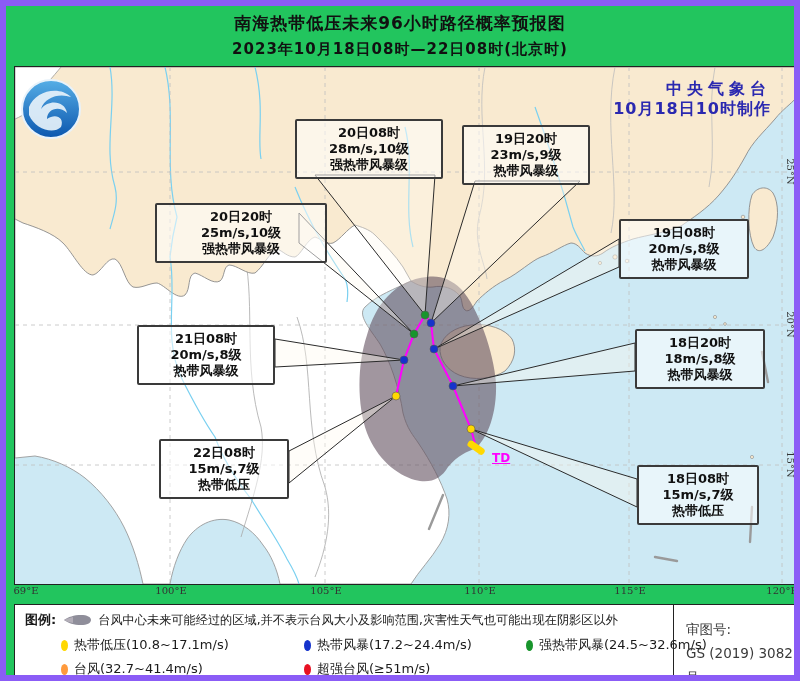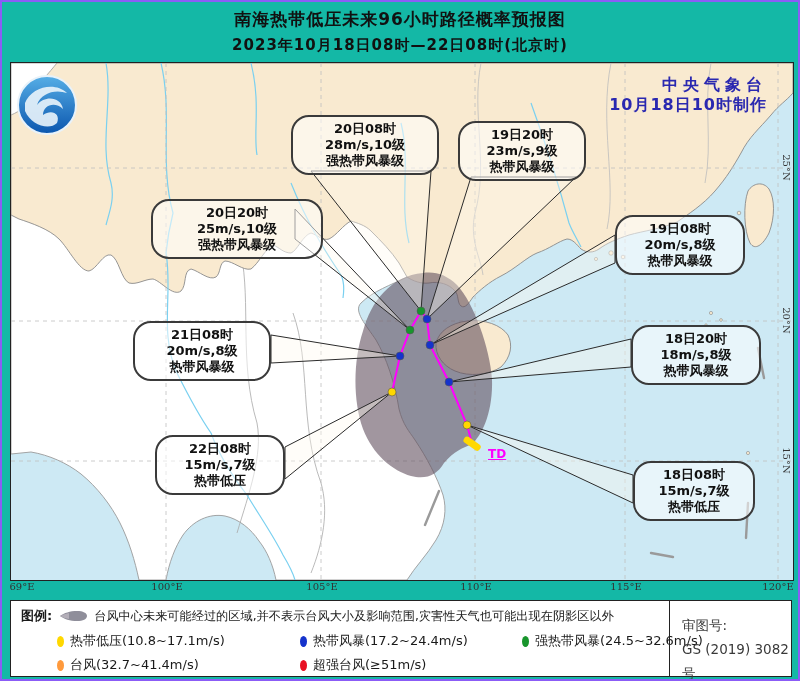--- a/index.html
+++ b/index.html
@@ -1,33 +1,33 @@
 <!DOCTYPE html>
 <html><head>
 <meta charset="utf-8">
 <style>
   html,body{margin:0;padding:0;background:#fff;}
-  #stage{position:relative;width:800px;height:681px;background:#14b8a6;
+  #stage{position:relative;width:800px;height:681px;background:#22c55e;
          font-family:"DejaVu Sans","Liberation Sans",sans-serif;box-sizing:border-box;
-         border:2px solid #8b5cf6;overflow:hidden;}
+         border:6px solid #8b5cf6;overflow:hidden;}
   
   .title-area{position:absolute;left:0;top:6px;width:100%;text-align:center;color:#111;}
   .title-line1{font-size:17px;font-weight:bold;letter-spacing:1px;}
   .title-line2{font-size:15px;font-weight:bold;margin-top:5px;letter-spacing:1px;}
   
   #map{position:absolute;left:8px;top:60px;width:782px;height:517px;border:1px solid #222;
        background:#cde9f4;overflow:hidden;}
   #map svg{position:absolute;left:0;top:0;}
   .agency{position:absolute;right:26px;top:12px;text-align:right;color:#2a28b0;line-height:20px;}
   .agency .a1{font-size:16px;font-weight:bold;letter-spacing:5px;}
   .agency .a2{font-size:16px;font-weight:bold;letter-spacing:1px;}
   .lat-label{position:absolute;right:-6px;font-family:"DejaVu Serif","Liberation Serif",serif;
              font-size:10px;color:#333;transform:rotate(90deg);transform-origin:center;}
   
-  .fbox{position:absolute;border:2px solid #3a3a3a;border-radius:18px;
+  .fbox{position:absolute;border:2px solid #3a3a3a;border-radius:2px;
         background:rgba(255,255,255,0.55);padding:4px 4px;text-align:center;
         font-size:13px;line-height:16px;font-weight:600;color:#111;box-sizing:border-box;}
   .fbox span{display:block;}
   
   .td-label{position:absolute;color:#ff00ff;font-weight:bold;font-size:12px;text-decoration:underline;}
   
   .lon-row{position:absolute;left:8px;top:579px;width:782px;height:17px;}
   .lon-label{position:absolute;font-family:"DejaVu Serif","Liberation Serif",serif;
              font-size:10px;color:#333;transform:translateX(-50%);white-space:nowrap;}
   

